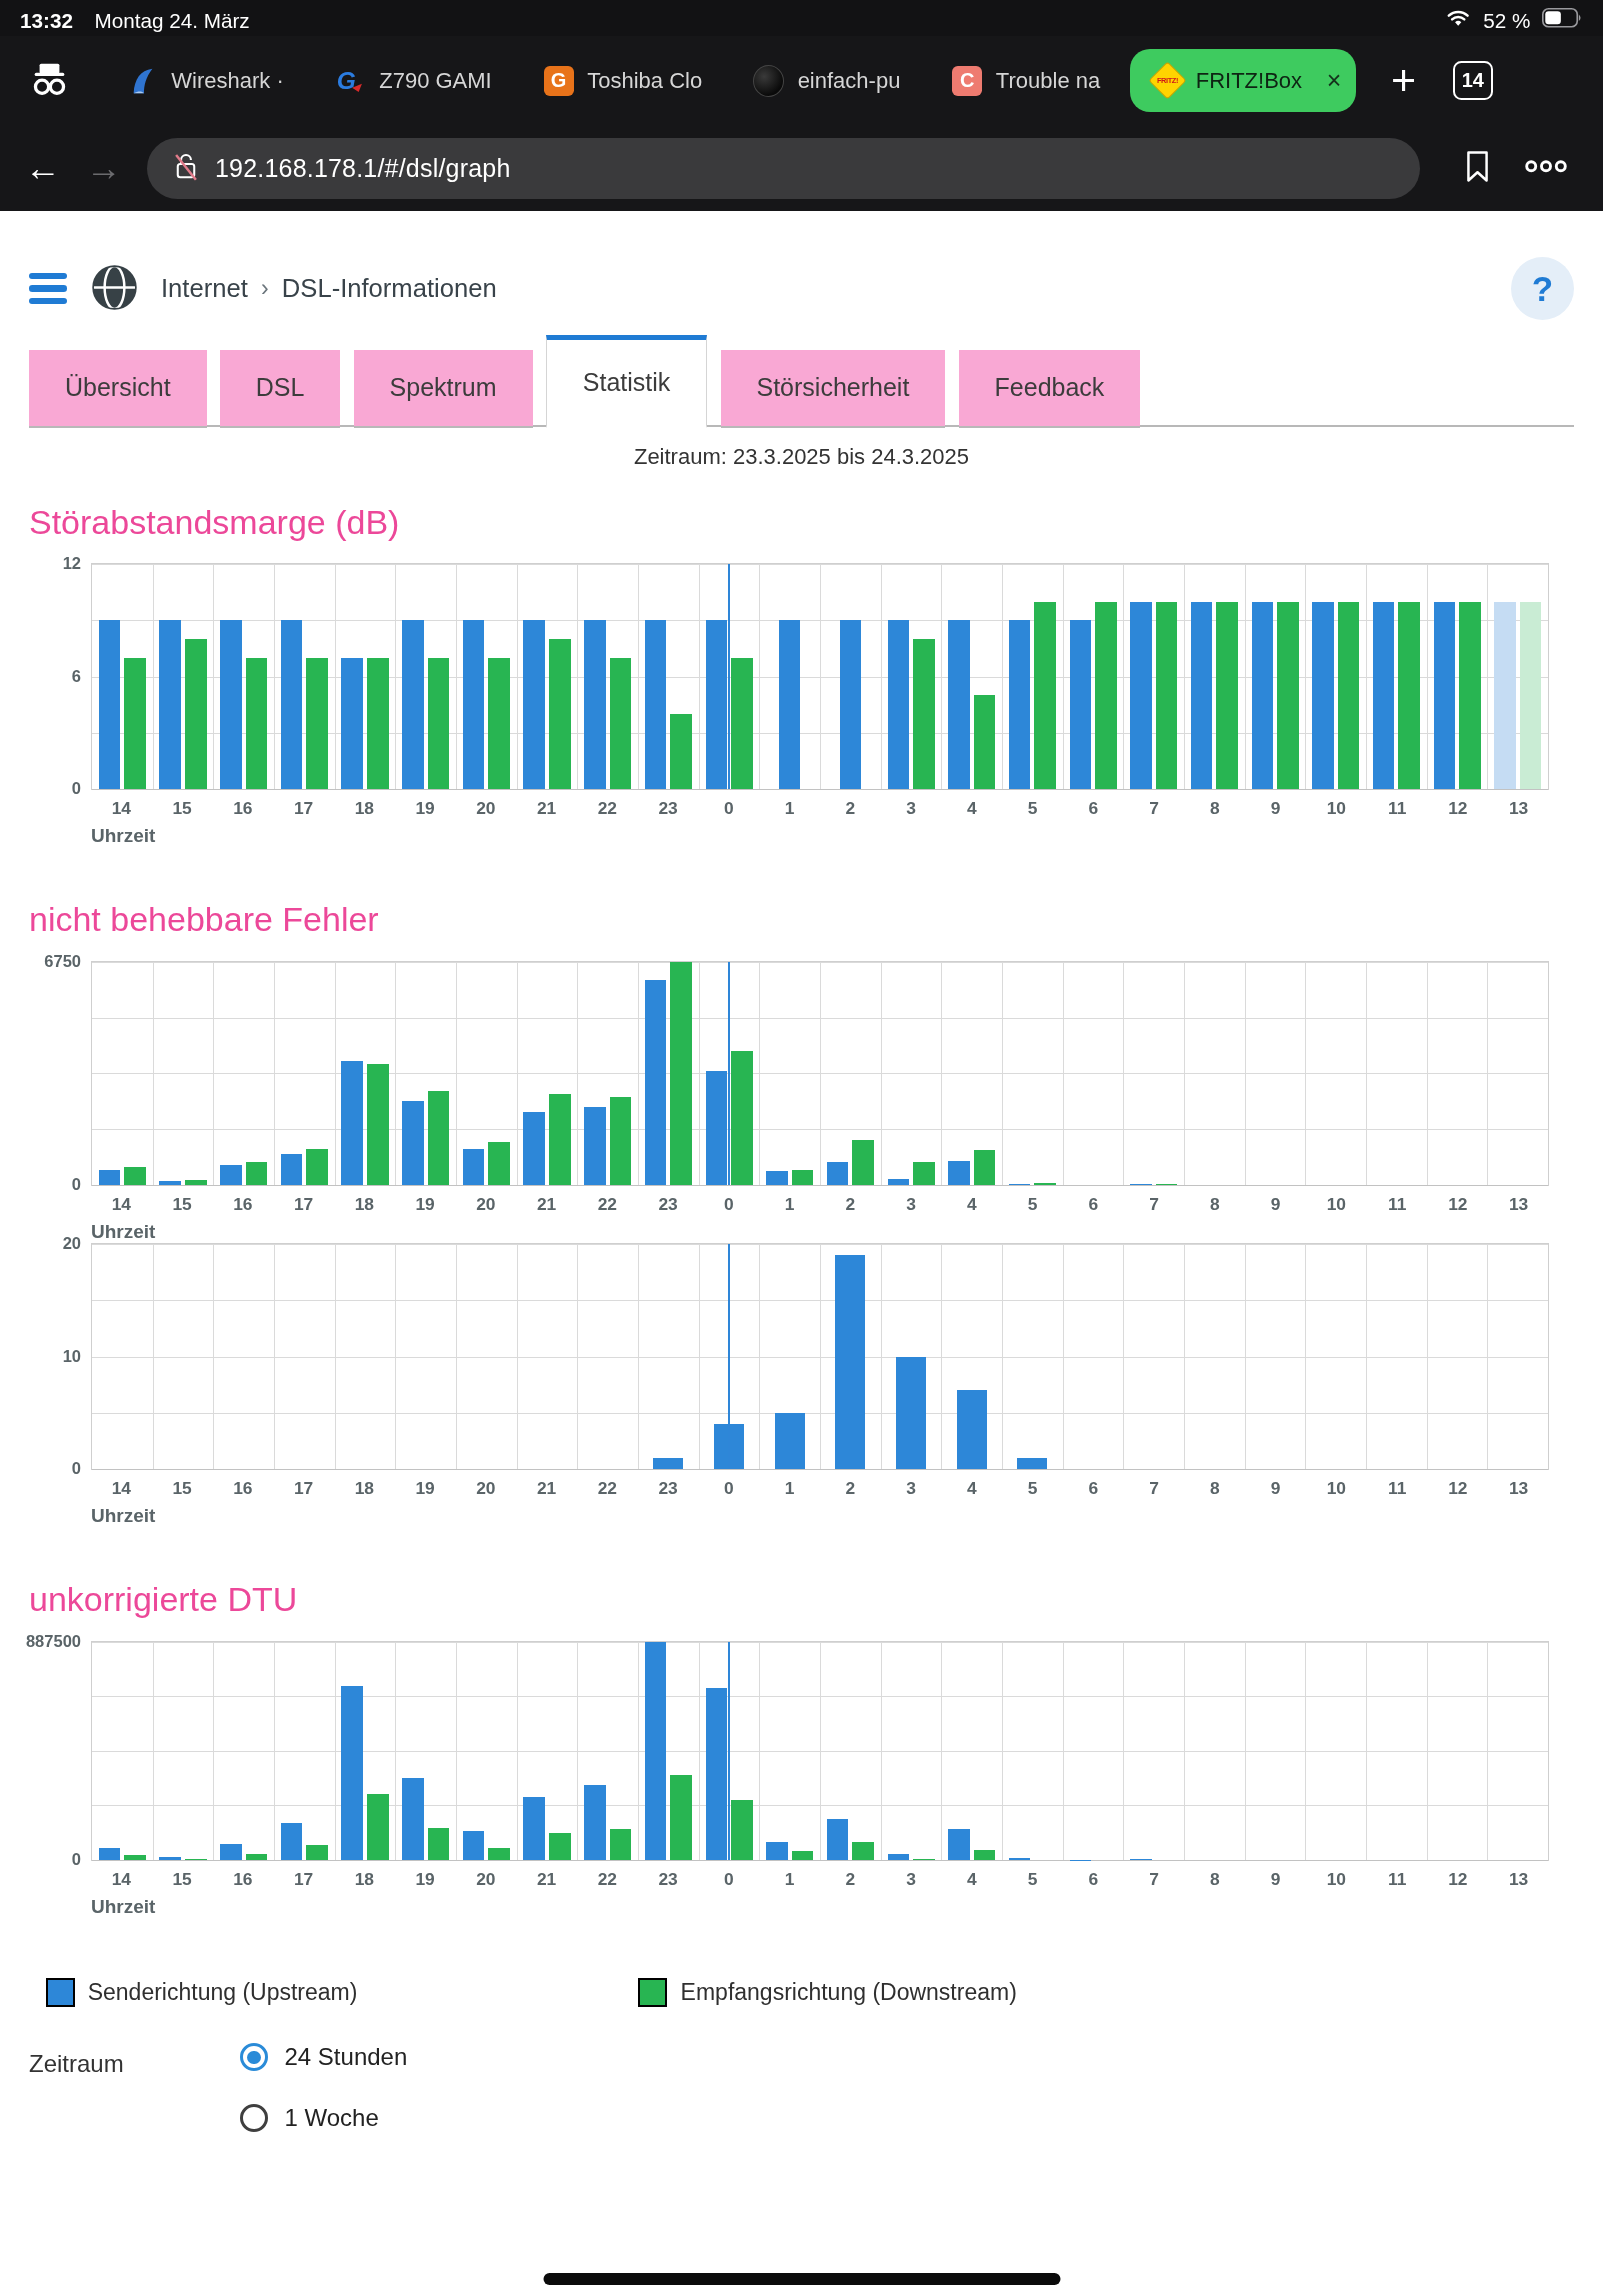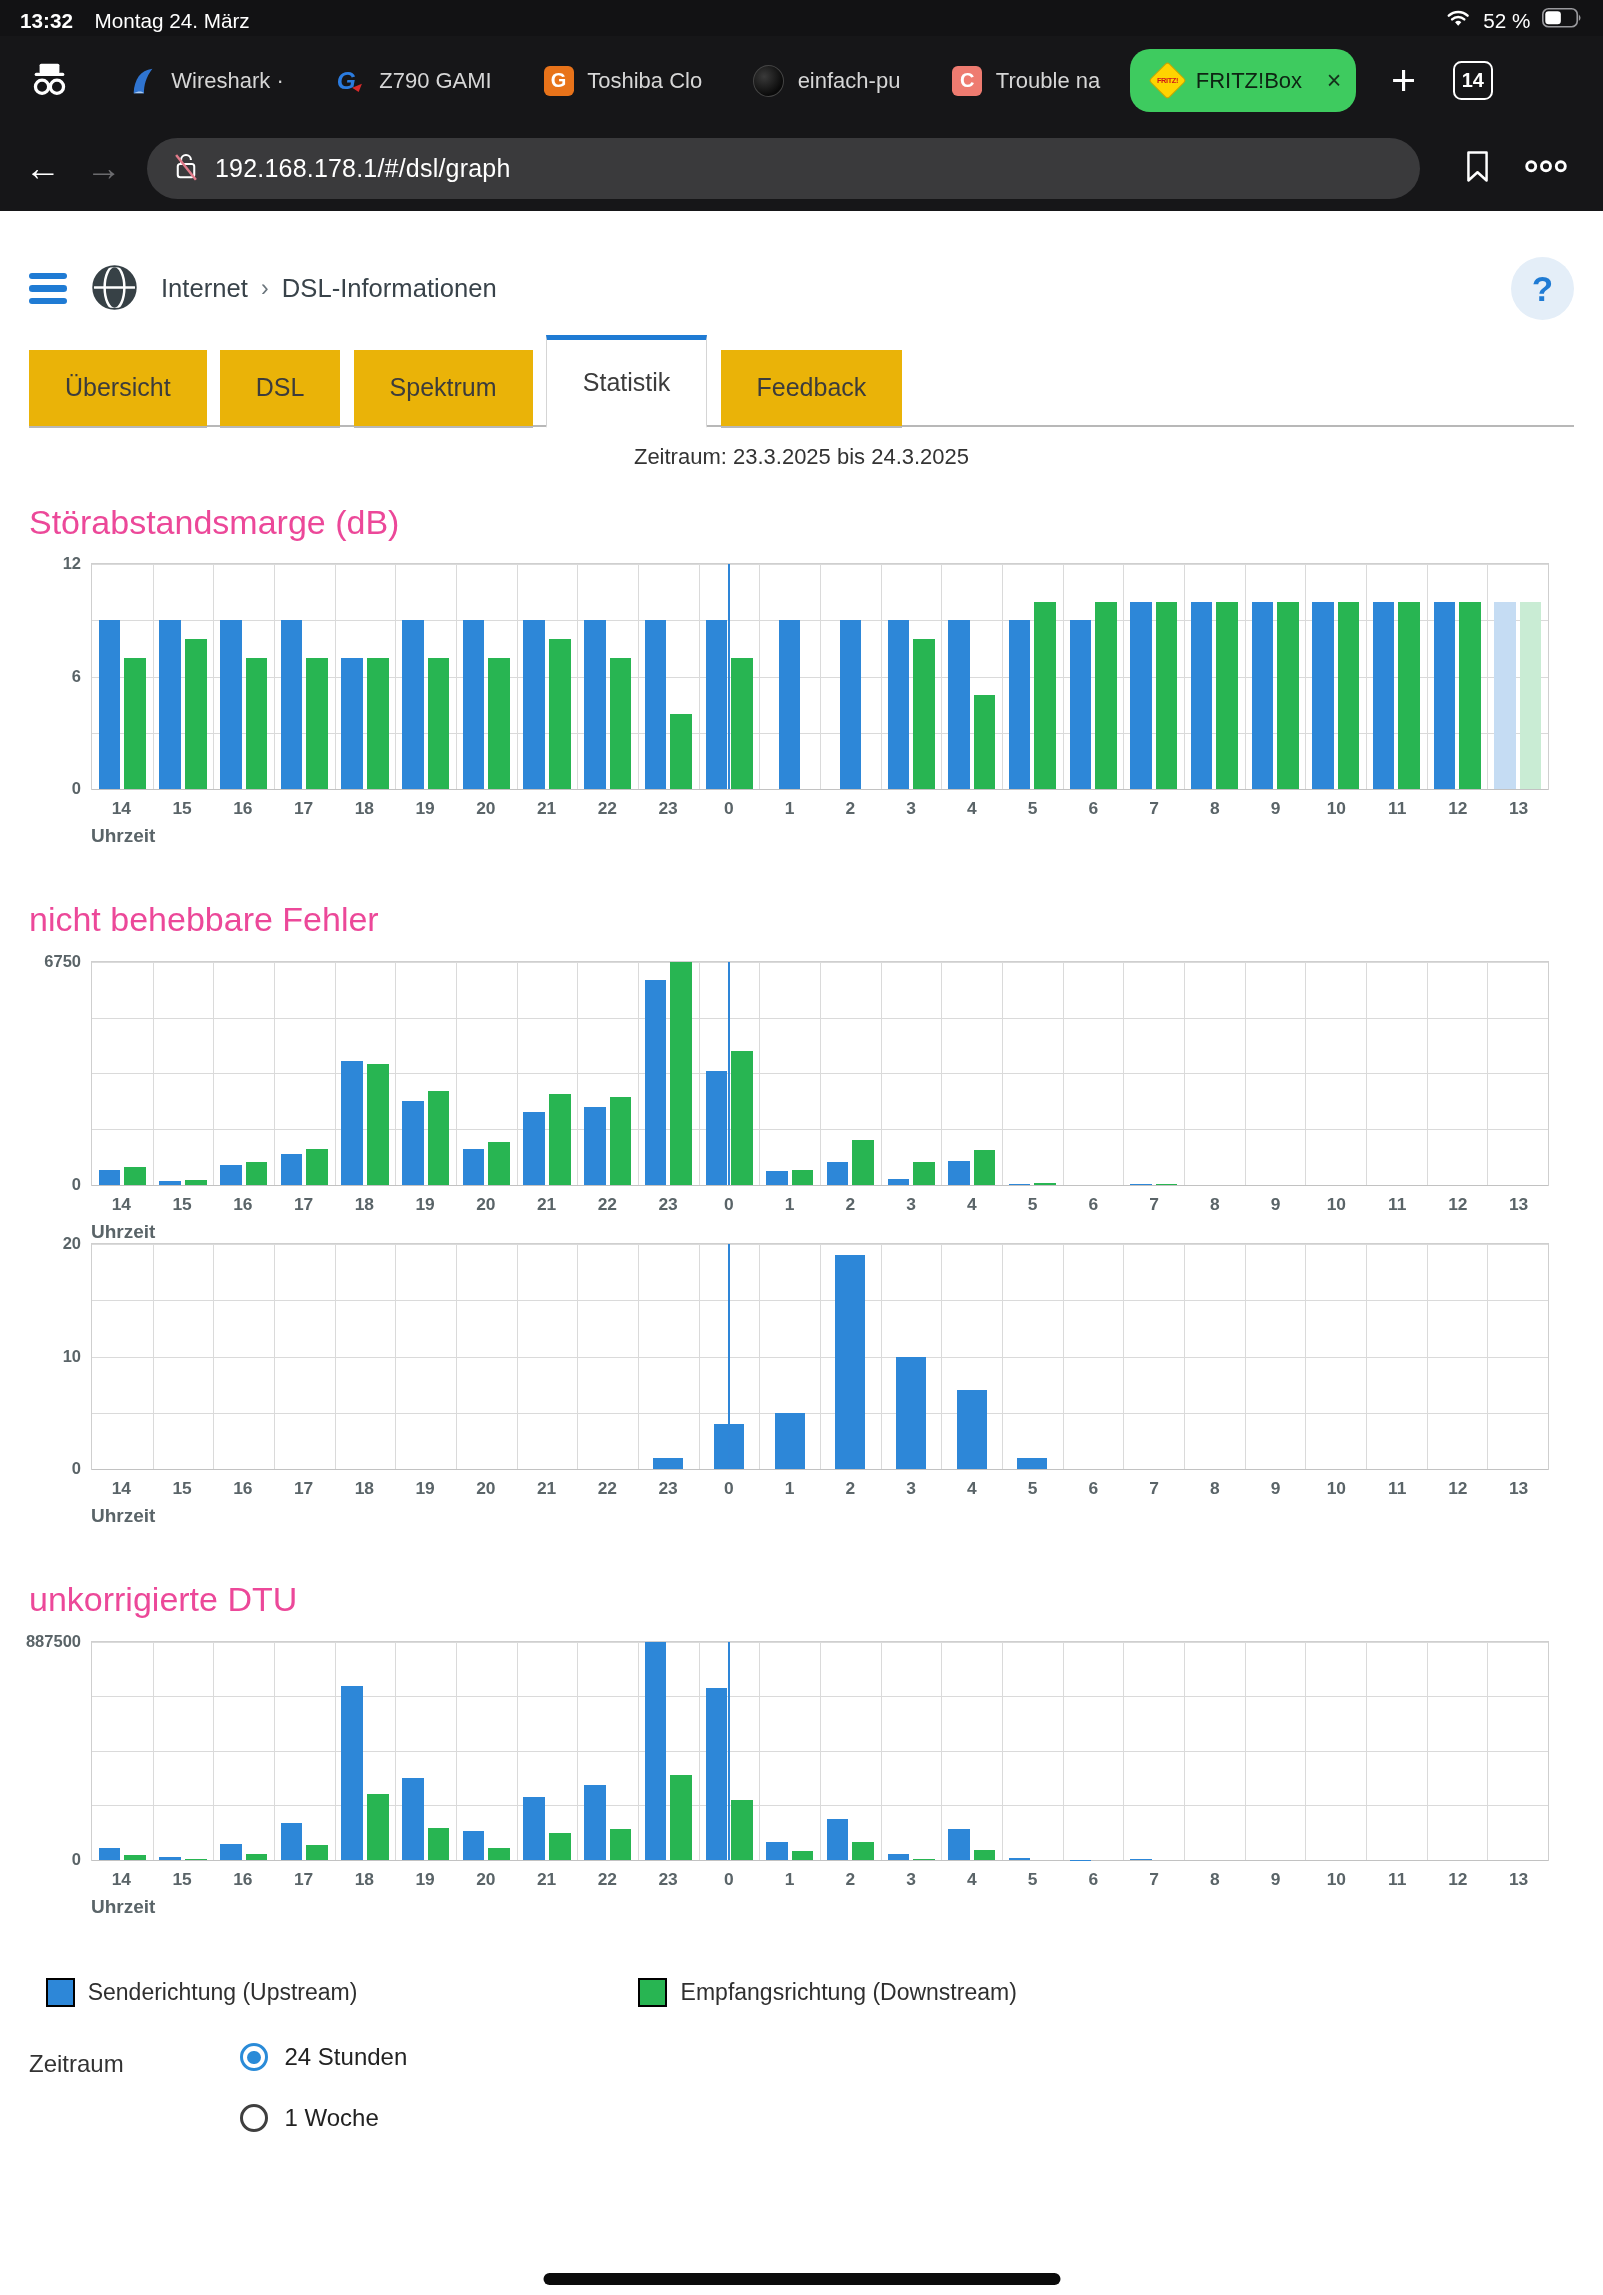--- a/index.html
+++ b/index.html
@@ -39,21 +39,21 @@
   
   .content{padding:0 29px;position:relative;}
   .crumbrow{margin-top:43px;height:69px;display:flex;align-items:center;gap:21.5px;}
   .burger{display:flex;flex-direction:column;gap:5.8px;width:38px;}
   .burger i{display:block;height:6.6px;border-radius:3.3px;background:#1f7bd4;}
   .crumbtext{font-size:25.6px;color:#39434a;display:flex;gap:13.2px;align-items:center;}
   .crumbsep{color:#6b757c;font-size:23px;}
   .helpbtn{margin-left:auto;width:63px;height:63px;border-radius:50%;background:#e4eef8;color:#1f7bd4;
            display:flex;align-items:center;justify-content:center;font-size:35px;font-weight:bold;}
   .navtabs{margin-top:11.6px;display:flex;gap:13.2px;border-bottom:2.5px solid #b8b8b8;align-items:flex-end;}
-  .ntab{background:#eab308;border-bottom:2.5px solid #b8b8b8;margin-bottom:-2.5px;padding:0 36px;height:76px;
+  .ntab{background:#f9a8d4;border-bottom:2.5px solid #b8b8b8;margin-bottom:-2.5px;padding:0 36px;height:76px;
         display:flex;align-items:center;font-size:25px;color:#3c3c3c;}
   .ntab.active{background:#fff;border-top:5px solid #1f7bd4;border-left:0.8px solid #d5d5d5;
                border-right:0.8px solid #d5d5d5;border-bottom:2.5px solid #fff;height:86px;}
   .periodline{text-align:center;font-size:22px;color:#333;margin-top:16.5px;}
   .chart-title{font-size:34px;color:#ec4899;margin:53px 0 21.5px 0;}
   .chart-title.first{margin-top:33px;}
   .chartwrap{display:flex;font-weight:bold;}
   .ygutter{width:62px;position:relative;flex:0 0 auto;}
   .ylab{position:absolute;right:10px;transform:translateY(-50%);font-size:16.5px;color:#5a6468;}
   .plotcol{flex:1;margin-right:25px;}
@@ -225,20 +225,21 @@
         <span>DSL-Informationen</span>
       </span>
       <span class="helpbtn">?</span>
     </div>
 
     <div class="navtabs" id="navtabs">
         <div class="ntab">Übersicht</div>
         <div class="ntab">DSL</div>
         <div class="ntab">Spektrum</div>
         <div class="ntab active">Statistik</div>
+        <div class="ntab">Störsicherheit</div>
         <div class="ntab">Feedback</div>
       </div>
 
     <div class="periodline">Zeitraum: 23.3.2025 bis 24.3.2025</div>
 
     <div id="charts">
         <div class="chartsec">
           <div class="chart-title first">Störabstandsmarge (dB)</div>
           <div class="chartwrap">
             <div class="ygutter" style="height: 225px;">

